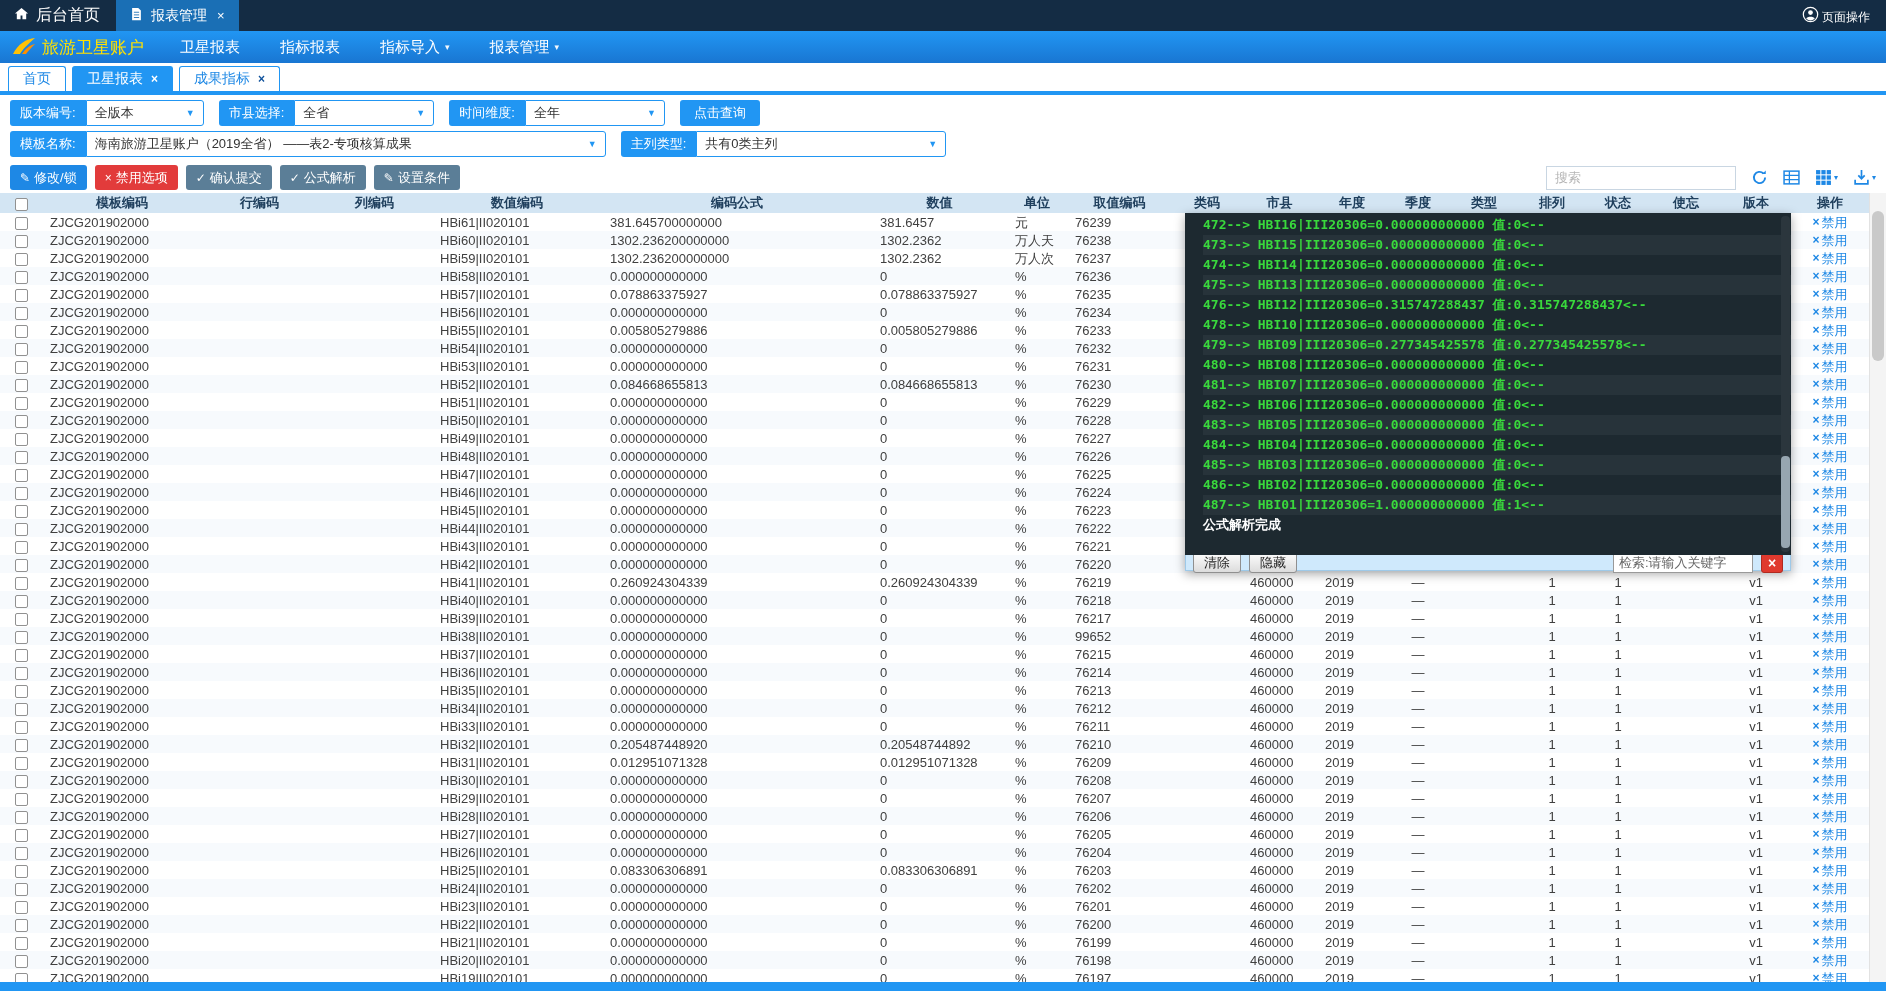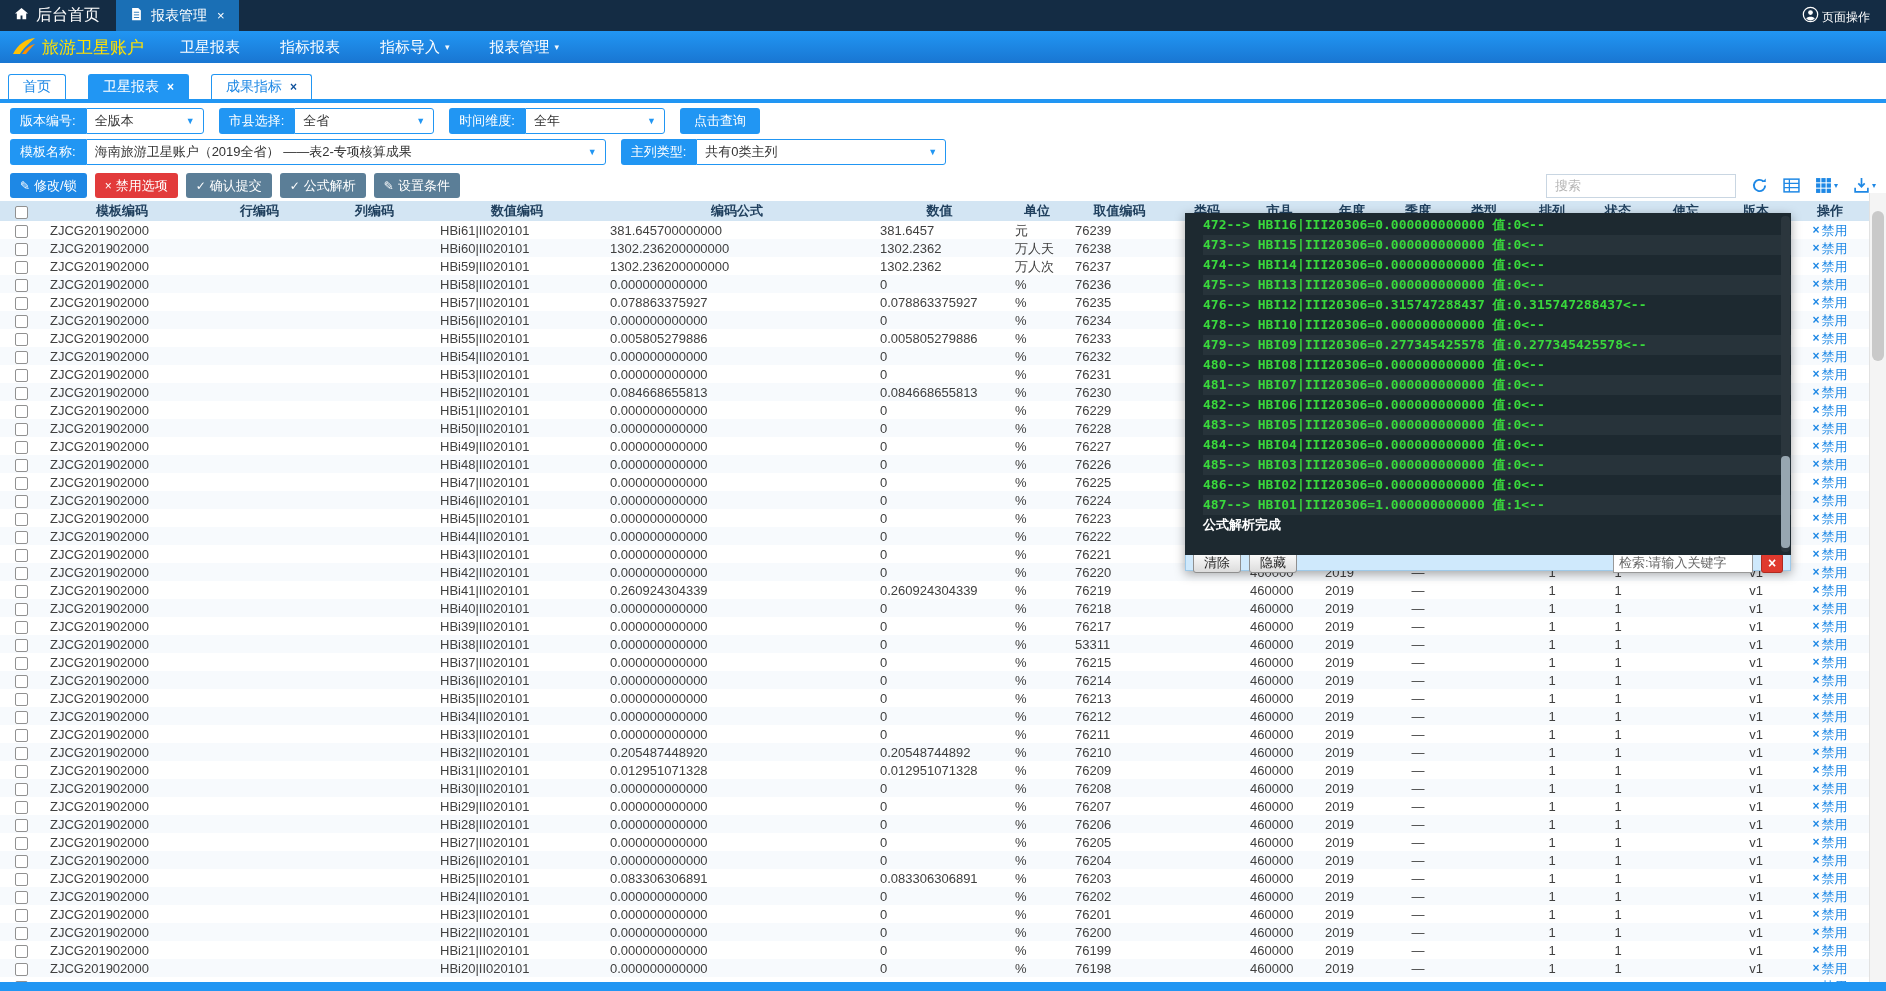--- a/index.html
+++ b/index.html
@@ -15,21 +15,21 @@
   .tb-right{margin-left:auto;display:flex;align-items:flex-end;gap:3px;padding:0 16px;font-size:12px;cursor:pointer}
 
   
   .navbar{height:32px;background:linear-gradient(#2196f3,#1976d2);display:flex;align-items:center;padding:0 12px}
   .brand{display:flex;align-items:center;gap:6px;margin-right:36px}
   .brand-text{color:#ffe100;font-weight:normal;font-size:17px}
   .nav-item{color:#fff;font-size:15px;margin-right:40px;display:flex;align-items:center;gap:5px;cursor:pointer;text-decoration:none}
   .nav-caret{font-size:9px;opacity:.95}
 
   
-  .tabrow{height:36px;background:#fff;display:flex;align-items:flex-end;padding-left:8px;gap:22px}
+  .tabrow{height:28px;background:#fff;display:flex;align-items:flex-end;padding-left:8px;gap:6px}
   .tab{height:25px;display:flex;align-items:center;gap:8px;padding:0 14px;border:1px solid #2196f3;border-bottom:none;
        border-radius:3px 3px 0 0;color:#1e88e5;font-size:14px;background:#fff;cursor:pointer}
   .tab.active{background:#2196f3;color:#fff}
   .tab .tx{font-size:12px;font-weight:bold;color:#10529c}
   .tab.active .tx{color:#fff}
   .bluestrip{height:4px;background:#2196f3}
 
   
   .filters{padding:5px 0 5px 10px;background:#fff}
   .frow{display:flex;align-items:flex-start;height:26px}
@@ -867,21 +867,21 @@
       </tr>
       <tr class="alt">
         <td><span class="cb"></span></td>
         <td>ZJCG201902000</td>
         <td></td>
         <td></td>
         <td>HBi38|II020101</td>
         <td>0.000000000000</td>
         <td>0</td>
         <td>%</td>
-        <td>53311</td>
+        <td>99652</td>
         <td></td>
         <td>460000</td>
         <td>2019</td>
         <td>—</td>
         <td></td>
         <td>1</td>
         <td>1</td>
         <td></td>
         <td>v1</td>
         <td><a class="disable-link">

